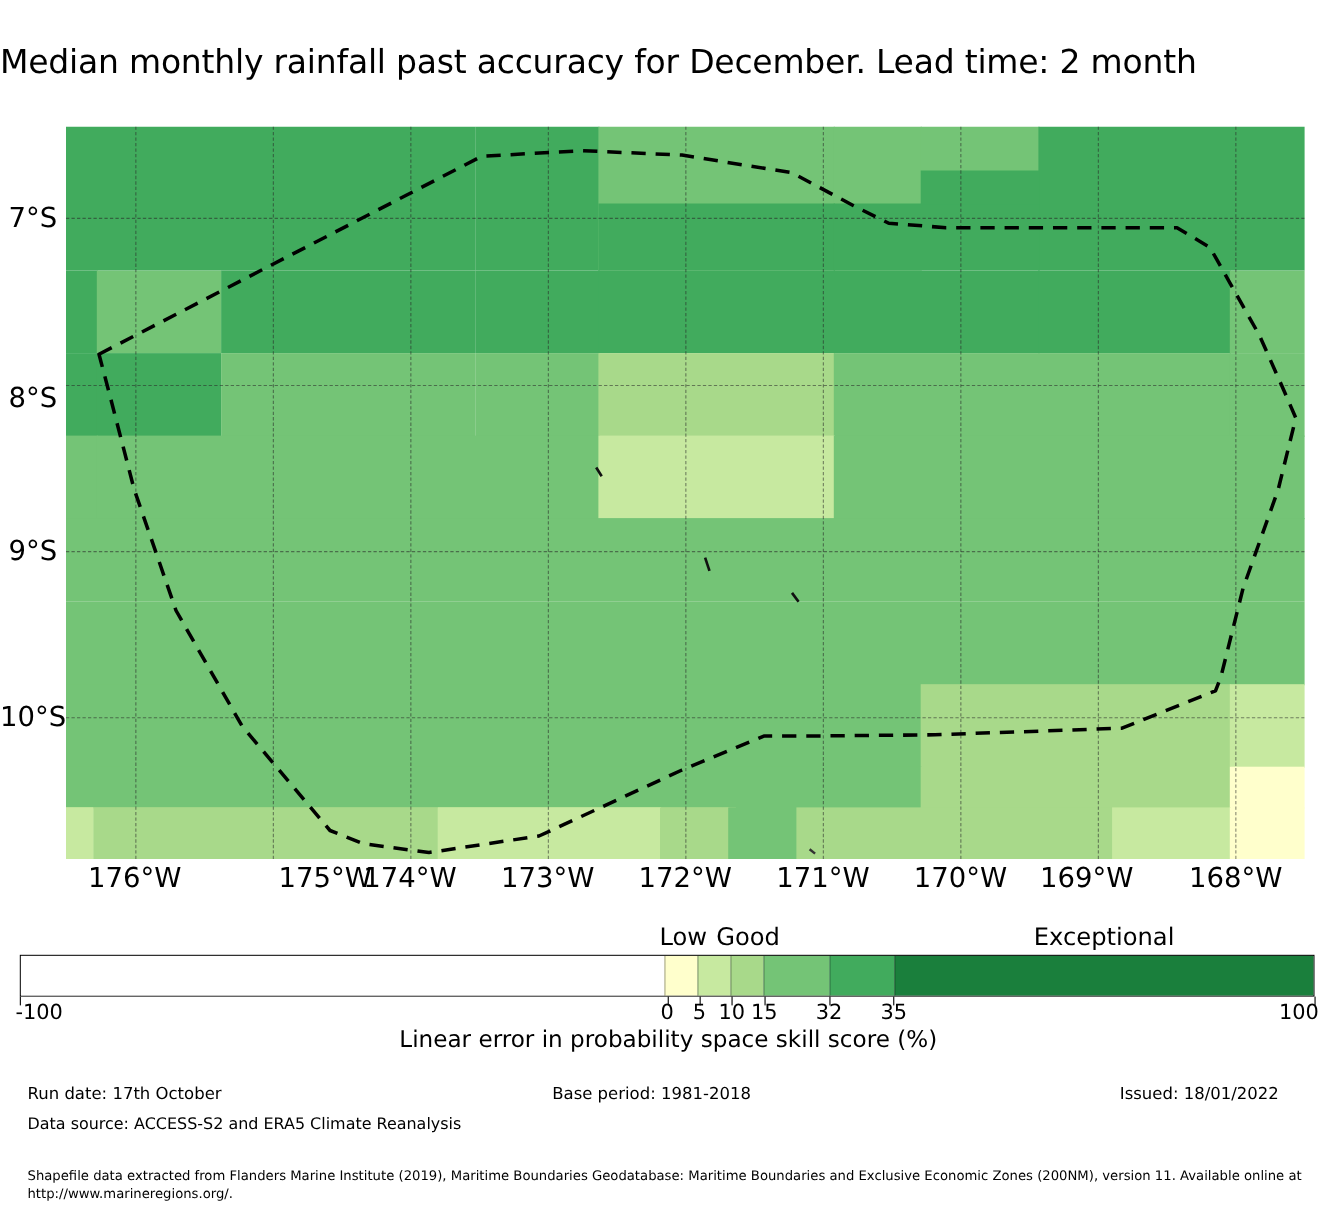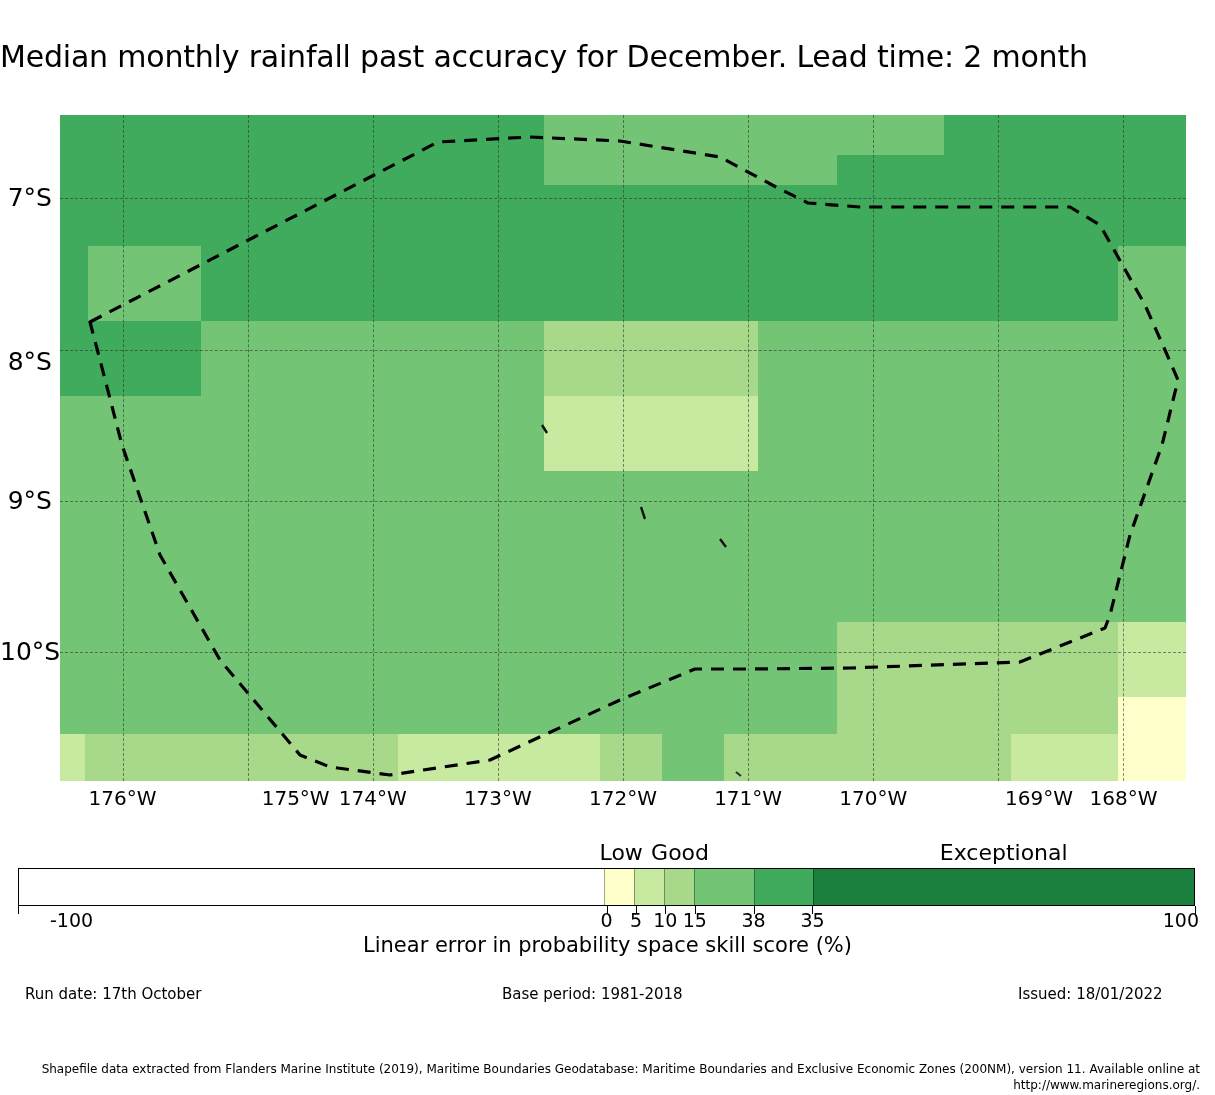--- a/index.html
+++ b/index.html
@@ -64,21 +64,21 @@
   #eez-layer, #coast-layer {
     position: absolute;
     inset: 0;
     pointer-events: none;
   }
 
   
   .xtick-label {
     position: absolute;
     top: 786px;
-    font-size: 20px;
+    font-size: 25px;
     line-height: 24px;
     text-align: center;
     transform: translateX(-50%);
     white-space: nowrap;
   }
   .ytick-label {
     position: absolute;
     left: 0px;
     width: 52px;
     text-align: right;
@@ -172,21 +172,20 @@
     font-size: 13px;
     line-height: 18px;
   }
   #footer-shapefile {
     position: absolute;
     left: 25px;
     top: 76px;
     width: 1175px;
     font-size: 12px;
     line-height: 16px;
-    text-align: right;
   }
 </style>
 </head>
 <body>
 
 <div id="chart-title">Median monthly rainfall past accuracy for December. Lead time: 2 month</div>
 
 <div id="map-plot">
   <div id="heatmap-layer">
       <div class="hm-cell" style="left: 0px; top: 0px; width: 372.28px; height: 131.236px; background: rgb(65, 171, 93);"></div>
@@ -277,21 +276,21 @@
 </div>
 
 <div id="xtick-container">
     <div class="xtick-label" style="left: 122.556px;">176°W</div>
     <div class="xtick-label" style="left: 247.667px; margin-left: 48px;">175°W</div>
     <div class="xtick-label" style="left: 372.778px;">174°W</div>
     <div class="xtick-label" style="left: 497.889px;">173°W</div>
     <div class="xtick-label" style="left: 623px;">172°W</div>
     <div class="xtick-label" style="left: 748.111px;">171°W</div>
     <div class="xtick-label" style="left: 873.222px;">170°W</div>
-    <div class="xtick-label" style="left: 1039px;">169°W</div>
+    <div class="xtick-label" style="left: 988px;">169°W</div>
     <div class="xtick-label" style="left: 1123.44px;">168°W</div>
   </div>
 <div id="ytick-container">
     <div class="ytick-label" style="top: 198.25px;">7°S</div>
     <div class="ytick-label" style="top: 349.614px; margin-top: 12px;">8°S</div>
     <div class="ytick-label" style="top: 500.977px;">9°S</div>
     <div class="ytick-label" style="top: 652.341px;">10°S</div>
   </div>
 
 <div id="colorbar-cats">
@@ -305,38 +304,39 @@
       <div class="cb-seg" style="flex: 5 0 0px; background: rgb(255, 255, 204);"></div>
       <div class="cb-seg" style="flex: 5 0 0px; background: rgb(199, 233, 160);"></div>
       <div class="cb-seg" style="flex: 5 0 0px; background: rgb(168, 217, 138);"></div>
       <div class="cb-seg" style="flex: 10 0 0px; background: rgb(116, 196, 118);"></div>
       <div class="cb-seg" style="flex: 10 0 0px; background: rgb(65, 171, 93);"></div>
       <div class="cb-seg" style="flex: 65 0 0px; background: rgb(26, 127, 60);"></div>
     </div>
 </div>
 <div id="colorbar-ticks">
     <div class="cb-tick-mark" style="left: 18px;"></div>
-    <div class="cb-tick-label" style="left: 14px; transform: none; margin-left: 36px;">-100</div>
+    <div class="cb-tick-label" style="left: 14px; transform: none;">-100</div>
     <div class="cb-tick-mark" style="left: 606.5px;"></div>
     <div class="cb-tick-label" style="left: 606.5px;">0</div>
     <div class="cb-tick-mark" style="left: 635.925px;"></div>
     <div class="cb-tick-label" style="left: 635.925px;">5</div>
     <div class="cb-tick-mark" style="left: 665.35px;"></div>
     <div class="cb-tick-label" style="left: 665.35px;">10</div>
     <div class="cb-tick-mark" style="left: 694.775px;"></div>
     <div class="cb-tick-label" style="left: 694.775px;">15</div>
     <div class="cb-tick-mark" style="left: 753.625px;"></div>
-    <div class="cb-tick-label" style="left: 753.625px;">38</div>
+    <div class="cb-tick-label" style="left: 753.625px;">32</div>
     <div class="cb-tick-mark" style="left: 812.475px;"></div>
     <div class="cb-tick-label" style="left: 812.475px;">35</div>
     <div class="cb-tick-mark" style="left: 1195px;"></div>
     <div class="cb-tick-label" style="left: 1199px; transform: translateX(-100%);">100</div>
   </div>
 <div id="colorbar-axis-label">Linear error in probability space skill score (%)</div>
 
 <div id="footer">
   <div class="footer-row1">
     <span class="footer-run-date">Run date: 17th October</span>
     <span class="footer-base">Base period: 1981-2018</span>
     <span class="footer-issued">Issued: 18/01/2022</span>
   </div>
+  <div class="footer-src">Data source: ACCESS-S2 and ERA5 Climate Reanalysis</div>
   <div id="footer-shapefile">Shapefile data extracted from Flanders Marine Institute (2019), Maritime Boundaries Geodatabase: Maritime Boundaries and Exclusive Economic Zones (200NM), version 11. Available online at http://www.marineregions.org/.</div>
 </div>
 
 </body></html>

